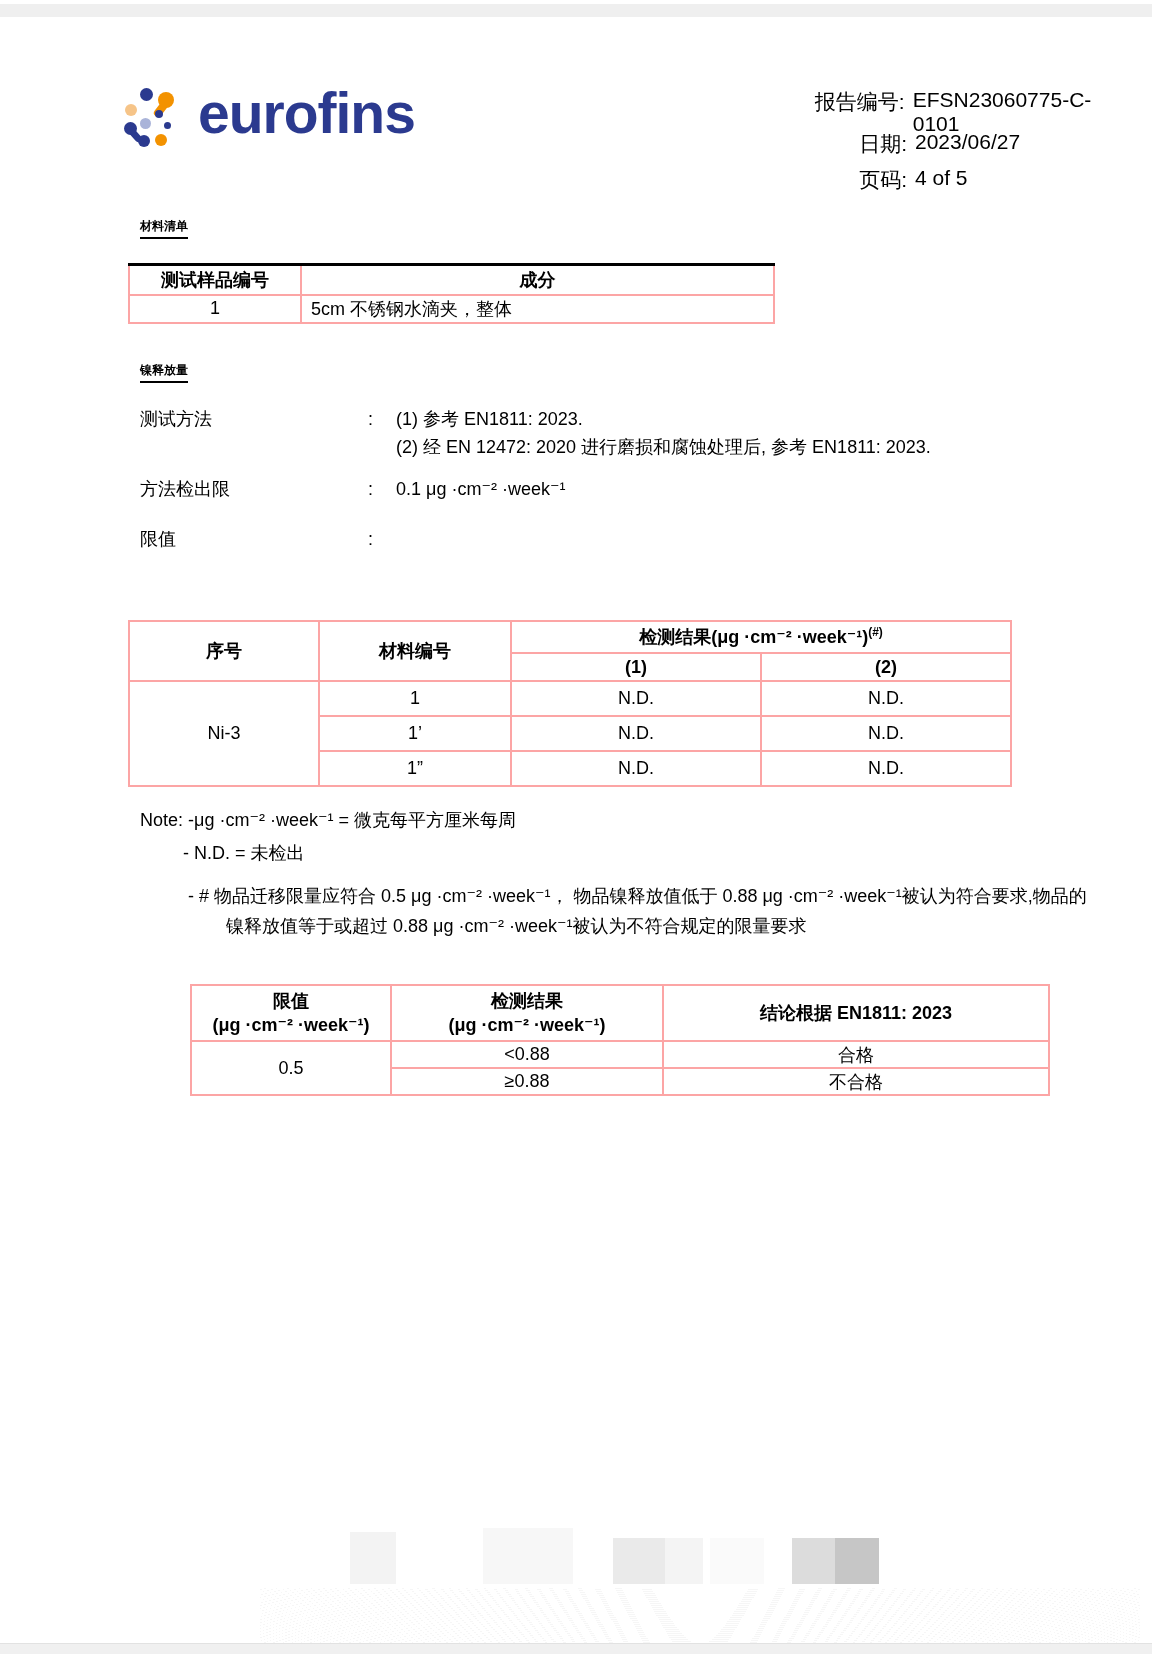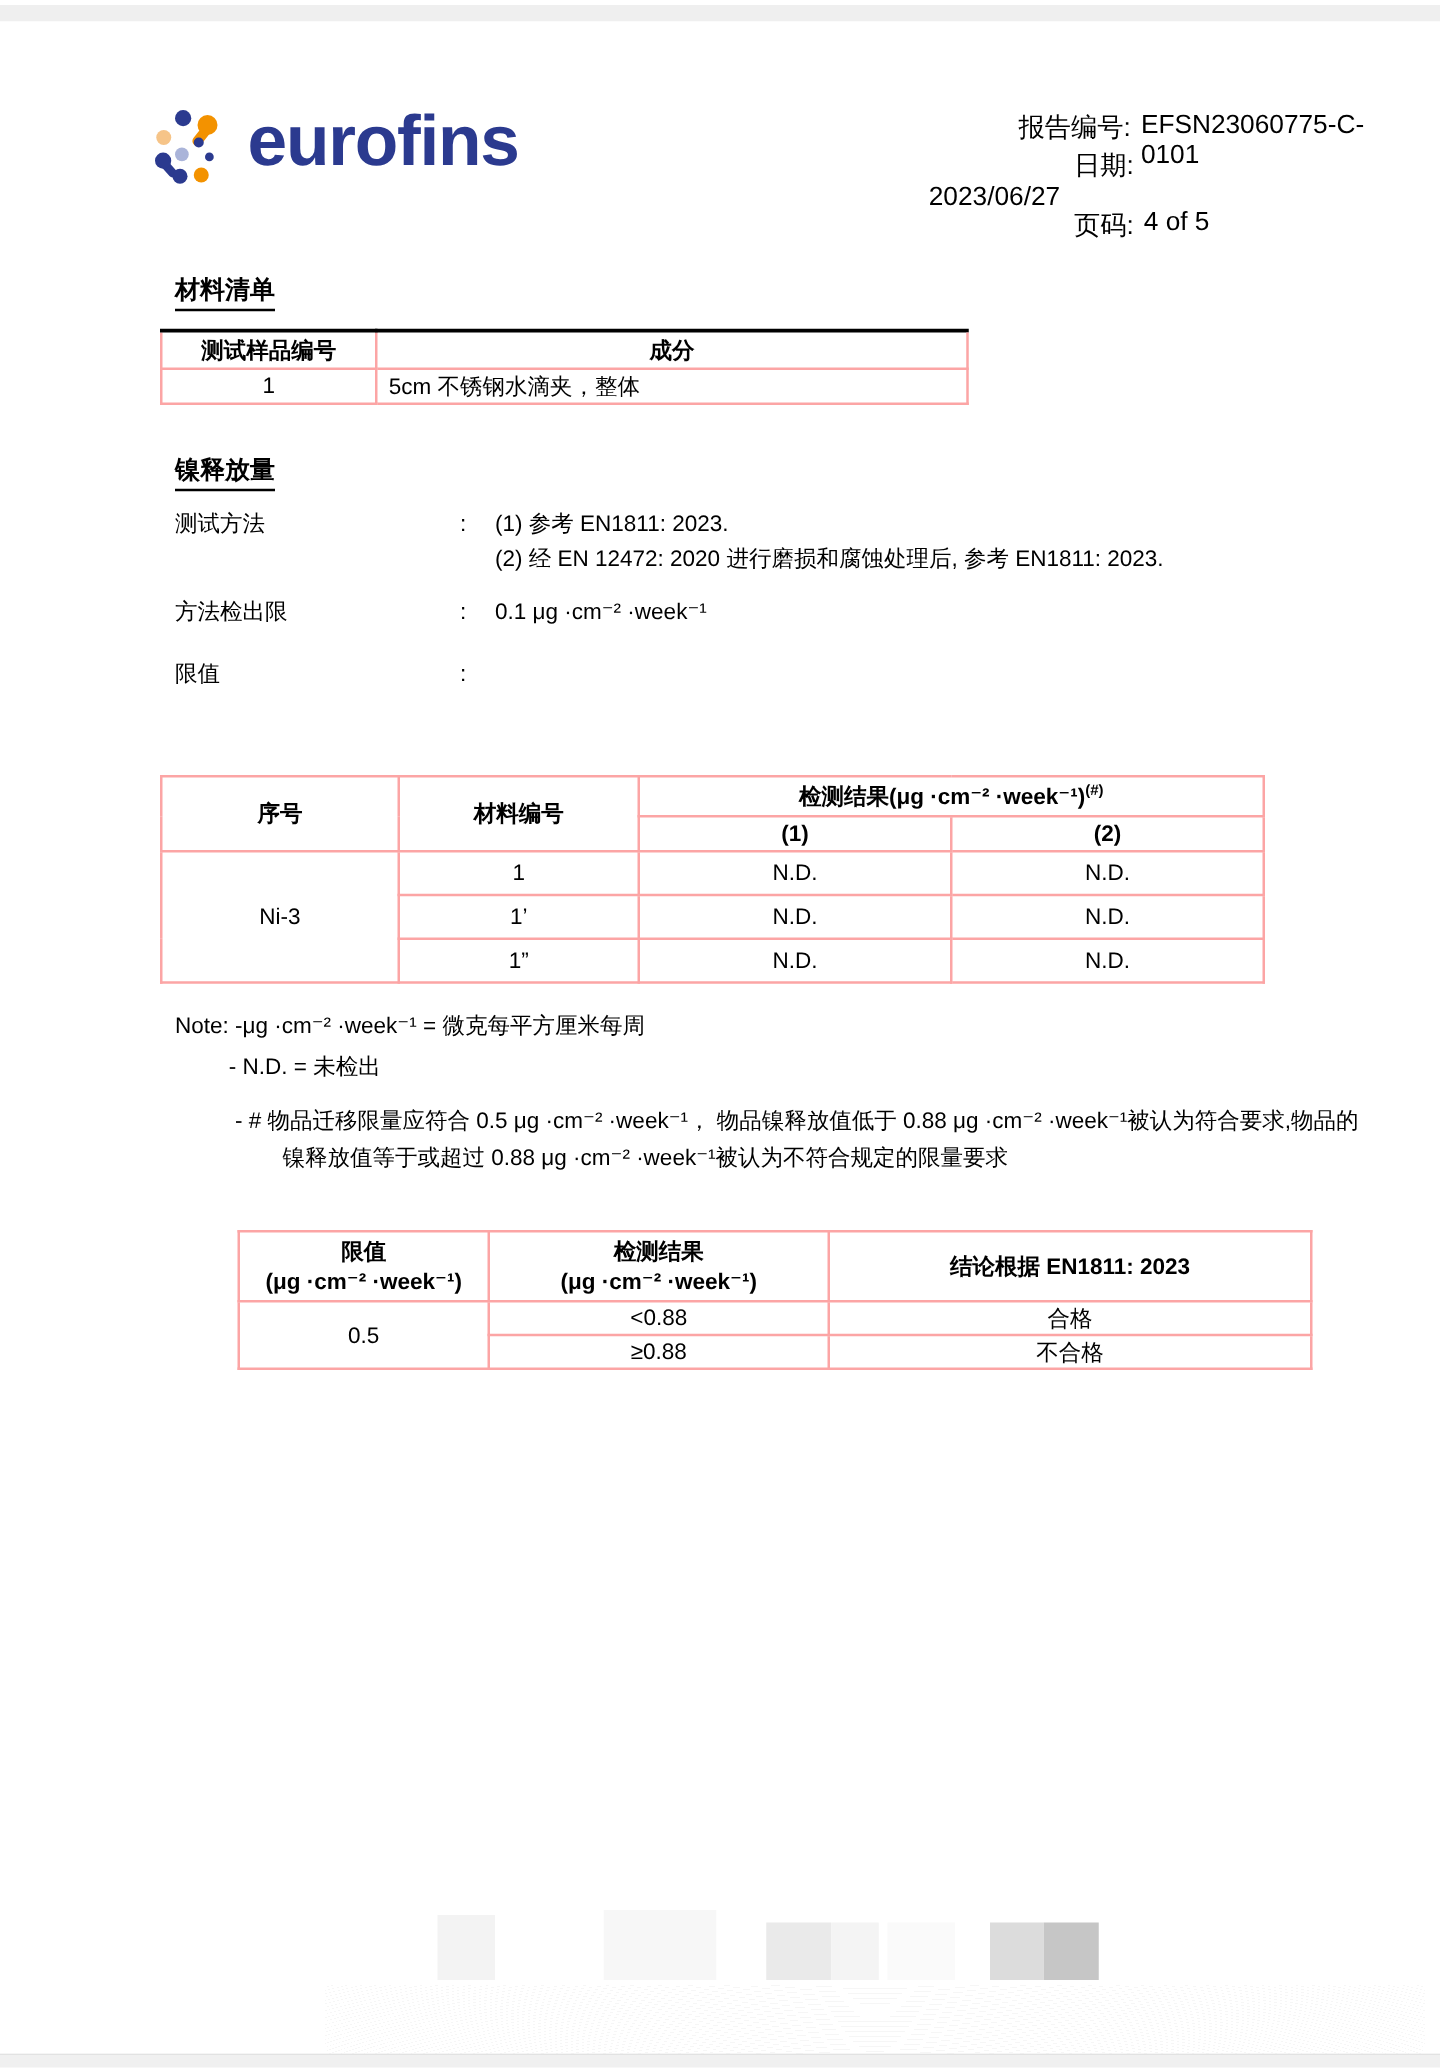--- a/index.html
+++ b/index.html
@@ -26,21 +26,21 @@
     line-height:62px; margin-left:16px;
   }
 
   
   .meta-row { position:absolute; left:735px; width:400px; display:flex; font-size:21px; }
   .meta-row .lbl { width:172px; text-align:right; }
   .meta-row .val { margin-left:8px; }
 
   
   .sec-title {
-    position:absolute; left:140px; font-size:20px; font-weight:bold;
+    position:absolute; left:140px; font-size:12px; font-weight:bold;
     border-bottom:2px solid #000; padding-bottom:2px;
   }
 
   table { border-collapse:collapse; position:absolute; table-layout:fixed; font-size:18px; }
   th,td { border:2px solid #fca5a5; text-align:center; vertical-align:middle; padding:0 6px; }
   th { font-weight:bold; }
 
   .t1 { left:128px; top:263px; width:645px; border-top:3px solid #000; }
   .t1 th { height:30px; }
   .t1 td { height:28px; }
@@ -93,21 +93,21 @@
     <i class="d-navy" style="left:14px;top:49px;width:12px;height:12px;"></i>
     <i class="d-orange" style="left:31px;top:48px;width:12px;height:12px;"></i>
   </div>
   <div class="logo-word">eurofins</div>
 </div>
 
 <div class="meta-row" style="top:88px;">
   <span class="lbl">报告编号:</span>
   <span class="val">EFSN23060775-C-0101</span>
 </div>
-<div class="meta-row" style="top:118px;flex-direction:column;">
+<div class="meta-row" style="top:130px;">
   <span class="lbl">日期:</span>
   <span class="val">2023/06/27</span>
 </div>
 <div class="meta-row" style="top:166px;">
   <span class="lbl">页码:</span>
   <span class="val">4 of 5</span>
 </div>
 
 <div class="sec-title" style="top:218px;">材料清单</div>
 

